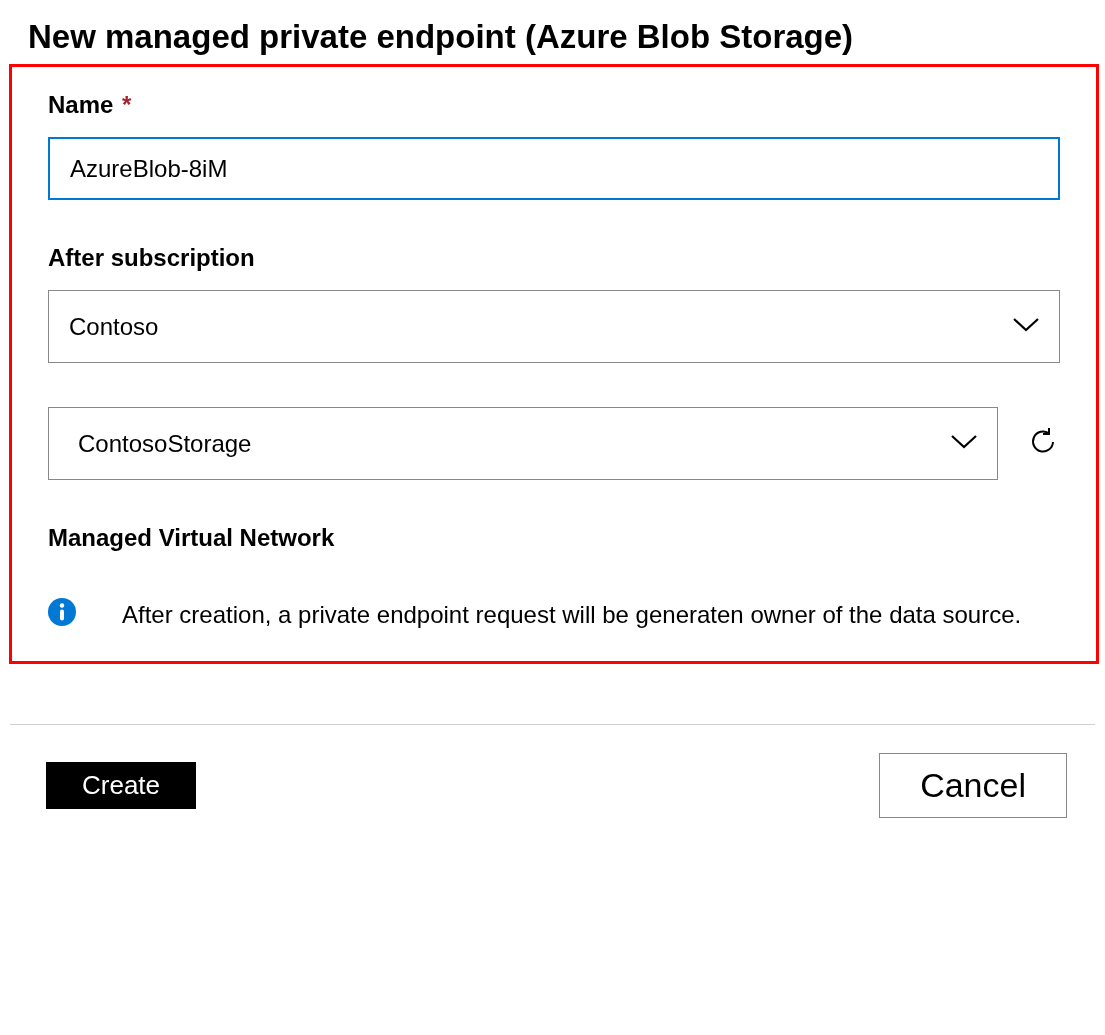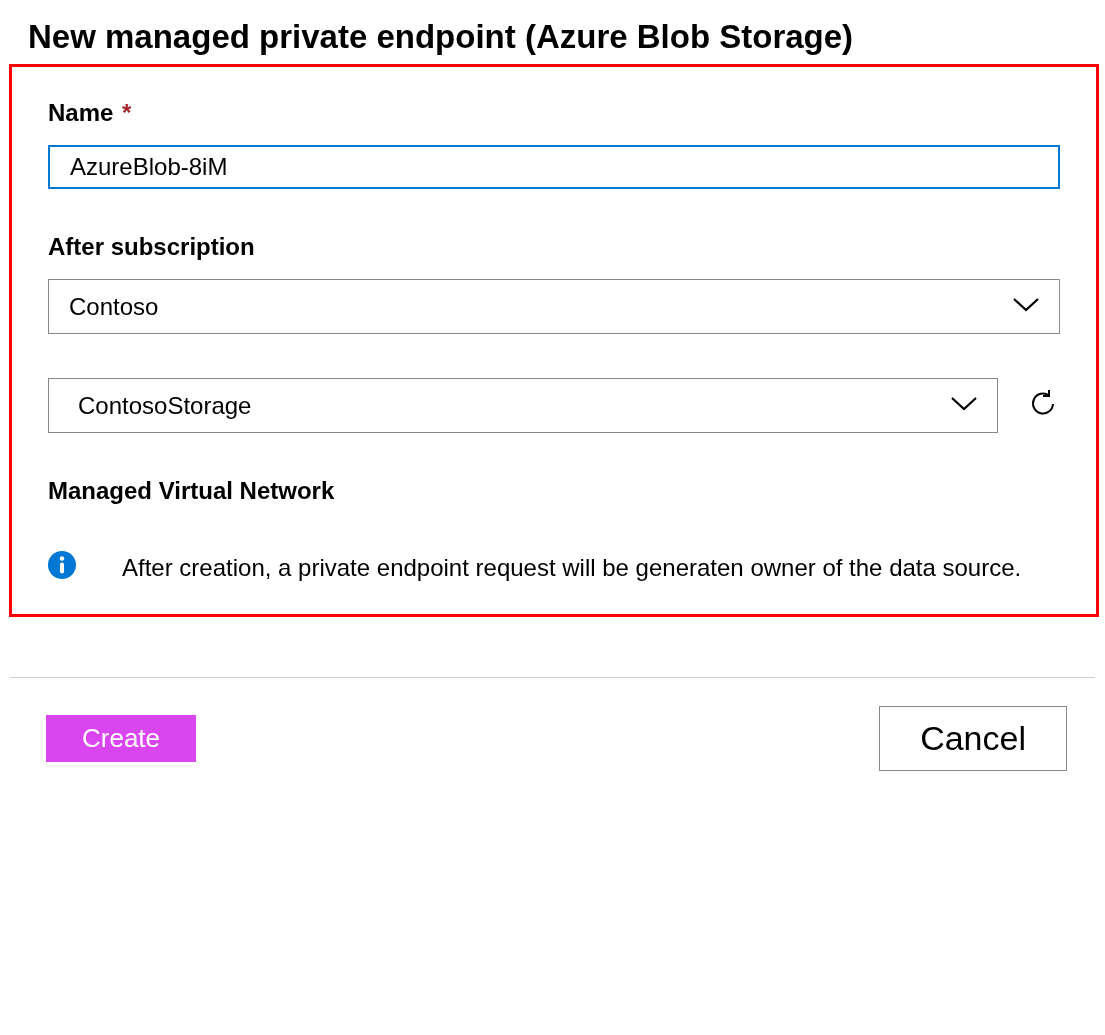--- a/index.html
+++ b/index.html
@@ -19,49 +19,48 @@
       color: #000000;
       padding: 18px 28px 8px 28px;
     }
     .form-container {
       border: 3px solid #ff0000;
       margin: 0 6px 0 9px;
       padding: 24px 36px 28px 36px;
     }
     .form-field {
       margin-bottom: 44px;
-      margin-top: 8px;
     }
     .form-field:last-of-type {
       margin-bottom: 26px;
     }
     .field-label {
       display: block;
       font-size: 24px;
       font-weight: 600;
       color: #000000;
       margin-bottom: 18px;
     }
     .required-asterisk {
       color: #a4262c;
       margin-left: 2px;
     }
     .text-input {
       width: 100%;
-      height: 44px;
+      height: 63px;
       border: 2px solid #0078d4;
       padding: 0 20px;
       font-size: 24px;
       font-family: inherit;
       color: #000000;
       outline: none;
     }
     .dropdown {
       width: 100%;
-      height: 55px;
+      height: 73px;
       border: 1px solid #8a8886;
       padding: 0 50px 0 20px;
       font-size: 24px;
       font-family: inherit;
       color: #000000;
       background: #ffffff;
       cursor: pointer;
       display: flex;
       align-items: center;
       position: relative;
@@ -115,21 +114,21 @@
       margin: 60px 10px 0 10px;
     }
     .footer {
       display: flex;
       justify-content: space-between;
       align-items: center;
       padding: 24px 38px 24px 46px;
       margin-top: 4px;
     }
     .btn-primary {
-      background: #d946ef;
+      background: #000000;
       color: #ffffff;
       border: none;
       font-size: 26px;
       padding: 8px 36px;
       cursor: pointer;
       font-family: inherit;
     }
     .btn-secondary {
       background: #ffffff;
       color: #000000;

